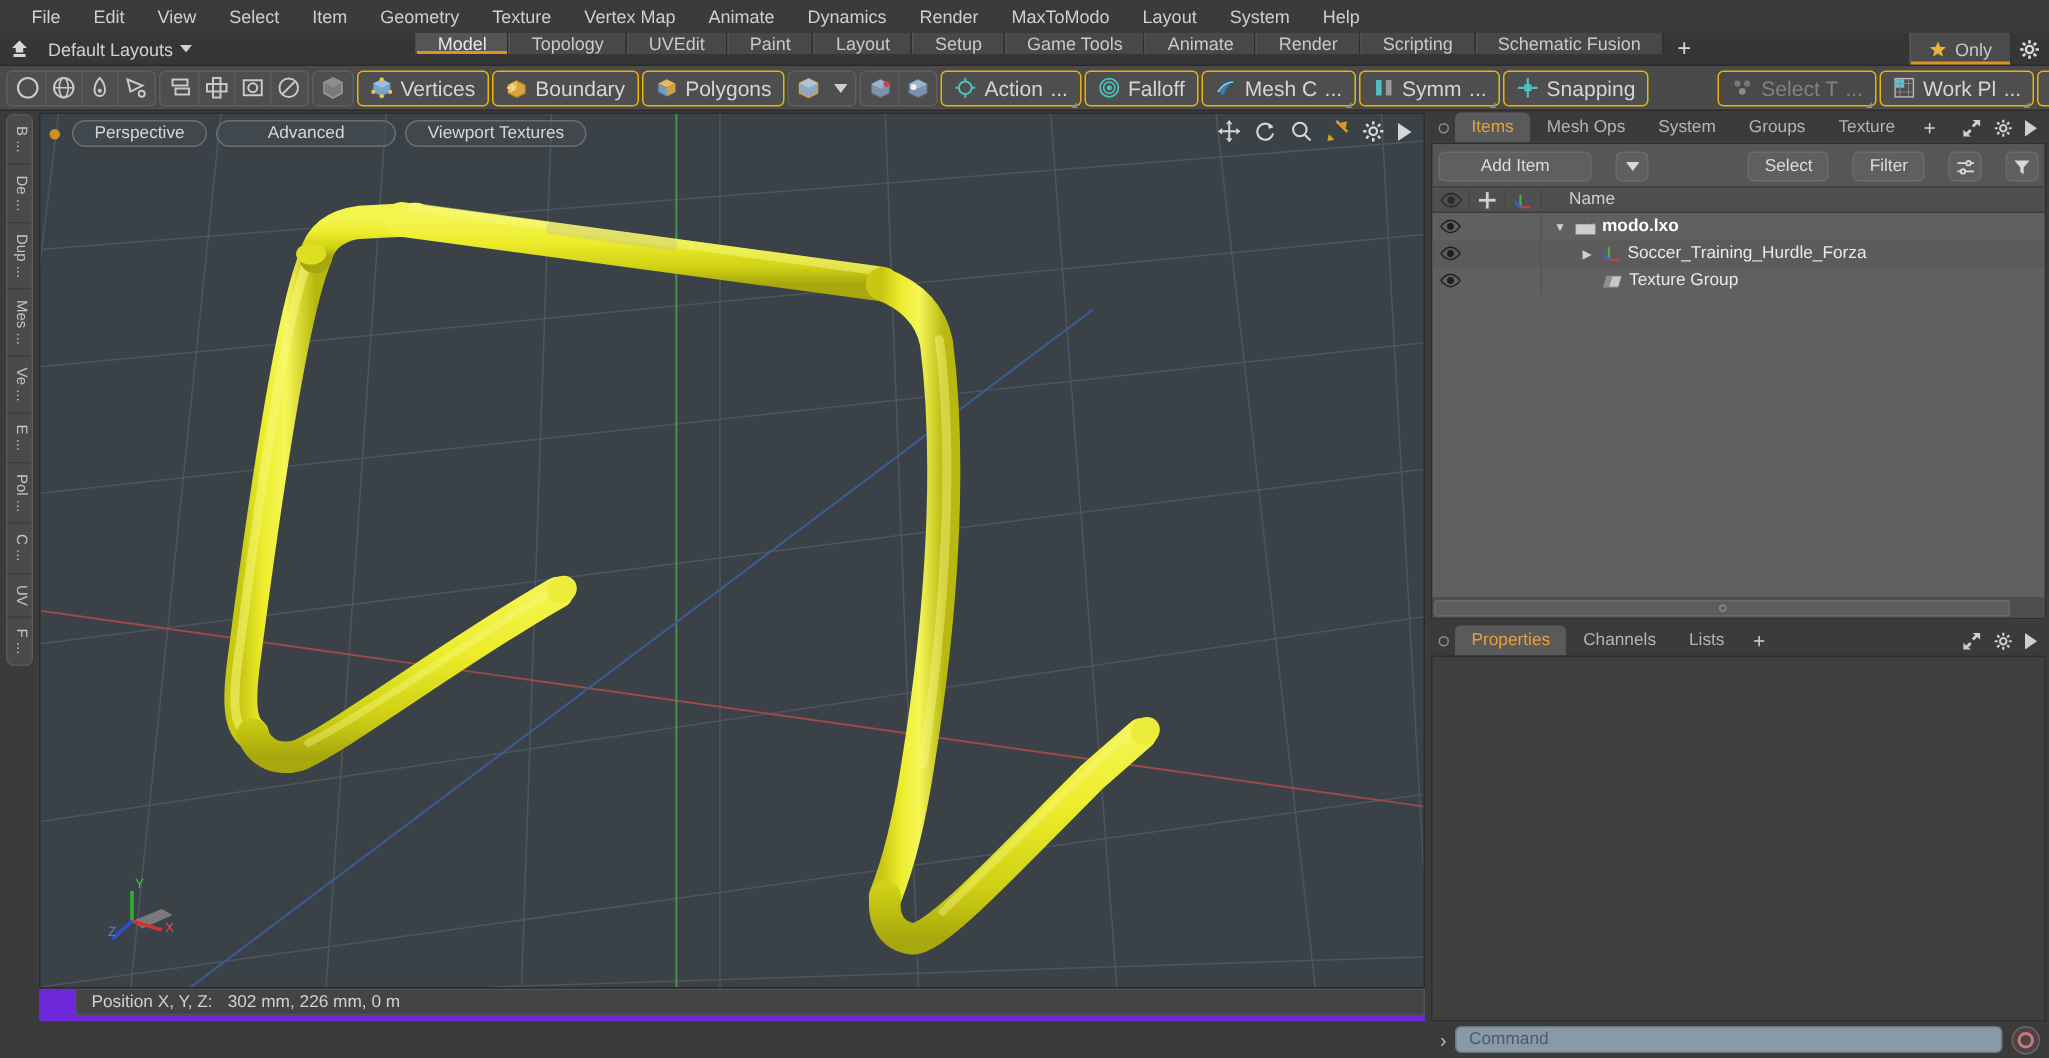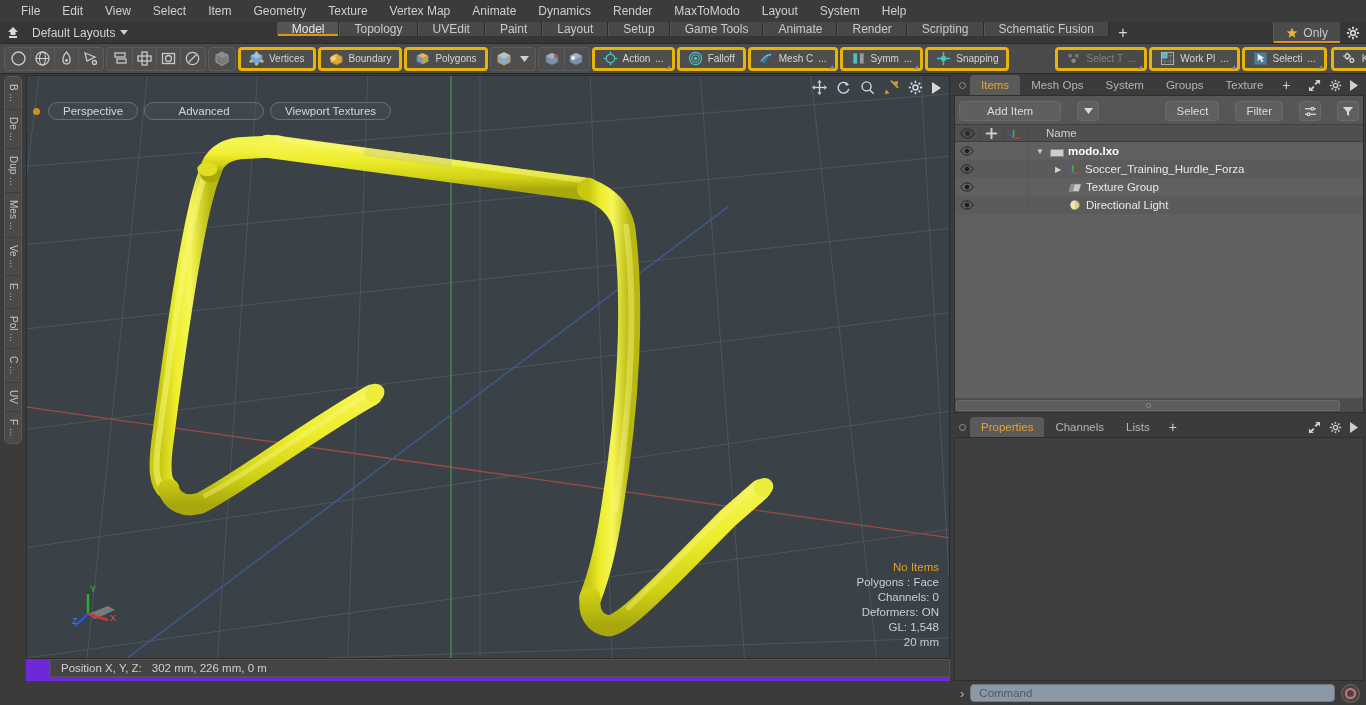--- a/index.html
+++ b/index.html
@@ -68,22 +68,22 @@
   .tgroup {
     display: flex; align-items: center; height: 24px; border: 1px solid #5e5e5e;
     border-radius: 4px; background: #4e4e4e; padding: 0 1px;
   }
   .tbtn {
     width: 24px; height: 22px; display: flex; align-items: center; justify-content: center;
   }
   .tbtn.sep { border-left: 1px solid #5a5a5a; }
   .tlabel {
     display: flex; align-items: center; gap: 5px; height: 24px; padding: 0 8px;
-    border: 3px solid #eab308; border-radius: 4px; background: #4e4e4e;
-    font-size: 10px; color: #d5d5d5; white-space: nowrap;
+    border: 1px solid #eab308; border-radius: 4px; background: #4e4e4e;
+    font-size: 14px; color: #d5d5d5; white-space: nowrap;
   }
   .tlabel.dim { color: #828282; background: #494949; margin-left: 44px; }
   .tlabel .tri { position: relative; }
   .tlabel .tri::after {
     content:''; position:absolute; right:-6px; bottom:-5px;
     border-left: 4px solid transparent; border-bottom: 4px solid #8a8a8a;
   }
   .dropcaret {
     width: 18px; height: 22px; display: flex; align-items: center; justify-content: center;
   }
@@ -108,21 +108,21 @@
   .vtab:last-child { border-bottom: none; }
 
   
   .viewwrap { flex: 1 1 auto; display: flex; flex-direction: column; min-width: 0; padding: 1px 2px 0 0; }
   .viewport {
     position: relative; flex: 1 1 auto; background: #3a4248; overflow: hidden;
     border: 1px solid #2c2c2c;
   }
   .vp-head {
     position: absolute; top: 4px; left: 6px; display: flex; align-items: center;
-    gap: 6px; z-index: 6; margin-top: 22px;
+    gap: 6px; z-index: 6;
   }
   .vp-dot { width: 7px; height: 7px; border-radius: 50%; background: #d0901f; margin-right: 2px; }
   .vp-pill {
     padding: 2px 14px; border: 1px solid #6a6f73; border-radius: 9px;
     background: rgba(70,78,84,.55); font-size: 11.5px; color: #d6d6d6;
   }
   .vp-tools {
     position: absolute; top: 4px; right: 8px; display: flex; align-items: center; gap: 9px; z-index: 6;
   }
   .vp-stats {
@@ -661,28 +661,20 @@
               </g>
             </svg>
           </span>
           <span>
             <svg width="9" height="12" viewBox="0 0 9 12" fill="#d6d6d6">
                 <path d="M0 0 L9 6 L0 12 Z"></path>
               </svg>
           </span>
         </div>
 
-        <div class="vp-stats">
-          <div class="hl">No Items</div>
-          <div>Polygons : Face</div>
-          <div>Channels: 0</div>
-          <div>Deformers: ON</div>
-          <div>GL: 1,548</div>
-          <div>20 mm</div>
-        </div>
 
         <div class="gizmo">
           <svg width="58" height="52" viewBox="0 0 58 52">
             <path d="M16 32 L36 24 L43 28 L23 37 Z" fill="#8e8e8e" opacity=".75"></path>
             <line x1="16" y1="32" x2="16" y2="12" stroke="#2fae2f" stroke-width="2.4"></line>
             <line x1="16" y1="32" x2="36" y2="38" stroke="#cf3333" stroke-width="2.4"></line>
             <line x1="16" y1="32" x2="3" y2="44" stroke="#2a4fd8" stroke-width="2.4"></line>
             <text x="18" y="10" font-size="9" fill="#44c044" font-family="Liberation Sans, sans-serif">Y</text>
             <text x="38" y="39" font-size="9" fill="#e05050" font-family="Liberation Sans, sans-serif">X</text>
             <text x="0" y="42" font-size="9" fill="#5577ee" font-family="Liberation Sans, sans-serif">Z</text>
@@ -850,41 +842,20 @@
               <span>
                 <svg width="14" height="11" viewBox="0 0 16 12">
                   <path d="M1 10.5 L3.5 2 L15 2 L12.5 10.5 Z" fill="#c9c9c9" stroke="#7a7a7a" stroke-width=".7"></path>
                   <path d="M1 10.5 L3.5 2 L8 2 L5.5 10.5 Z" fill="#8f8f8f"></path>
                 </svg>
               </span>
               <span>Texture Group</span>
             </div>
           </div>
 
-          <div class="trow">
-            <div class="col-eye">
-              <svg width="14" height="10" viewBox="0 0 16 11">
-                <path d="M8 0.8 C3.4 0.8 0.8 5.5 0.8 5.5 C0.8 5.5 3.4 10.2 8 10.2 C12.6 10.2 15.2 5.5 15.2 5.5 C15.2 5.5 12.6 0.8 8 0.8 Z" fill="none" stroke="#1e1e1e" stroke-width="1.1"></path>
-                <circle cx="8" cy="5.5" r="2.6" fill="#1e1e1e"></circle>
-              </svg>
-            </div>
-            <div class="col-a"></div>
-            <div class="col-b"></div>
-            <div class="namecell">
-              <span class="indent"></span>
-              <span class="twisty"></span>
-              <span>
-                <svg width="14" height="12" viewBox="0 0 15 13">
-                  <path d="M7.5 1.5 A5 5 0 0 1 7.5 11.5 A5 5 0 0 1 7.5 1.5 Z" fill="#d8cf8a" stroke="#7c7c7c" stroke-width=".7"></path>
-                  <path d="M7.5 1.5 A5 5 0 0 0 7.5 11.5 Z" fill="#efe8b0"></path>
-                </svg>
-              </span>
-              <span>Directional Light</span>
-            </div>
-          </div>
         </div>
 
         <div class="hscroll-row">
           <div class="hscroll">
               <i></i>
             </div>
           <div class="hscroll-end"></div>
         </div>
       </div>
 

